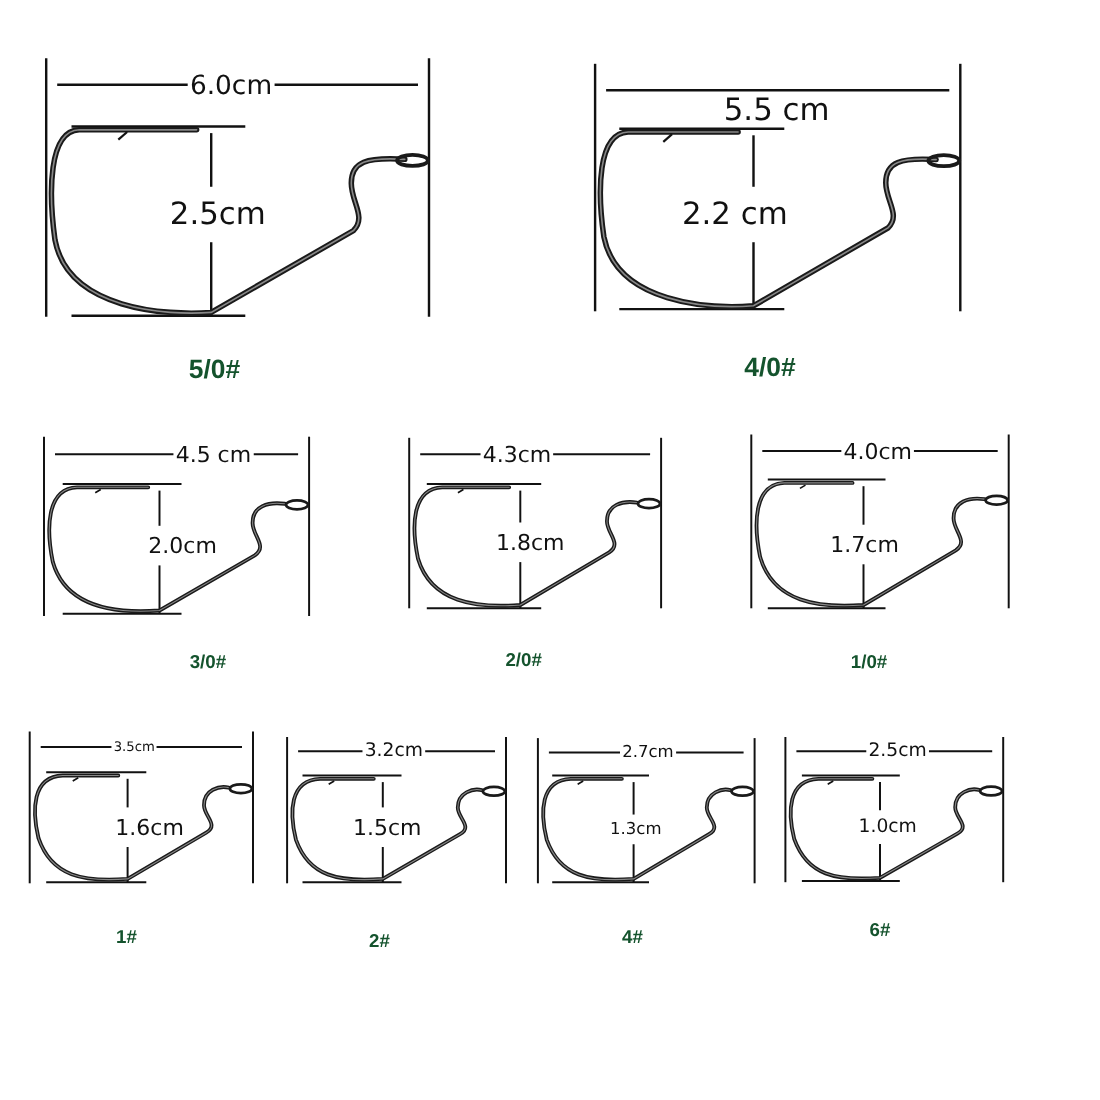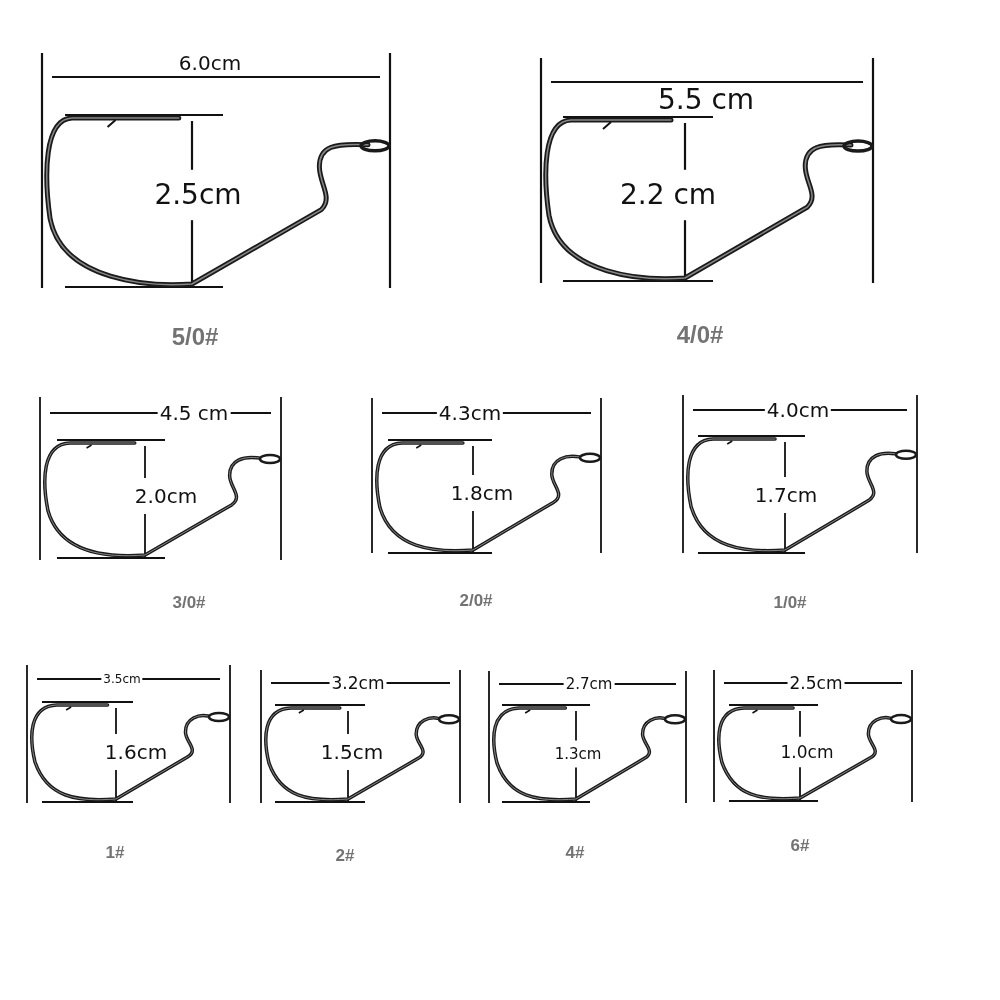--- a/index.html
+++ b/index.html
@@ -1,20 +1,20 @@
 <!DOCTYPE html>
 <html><head>
   <meta charset="utf-8">
   <style>
     html, body { margin: 0; padding: 0; background: #ffffff; }
     body { width: 1000px; height: 1000px; position: relative; overflow: hidden; font-family: "DejaVu Sans", sans-serif; }
     #stage { position: absolute; left: 0; top: 0; width: 1000px; height: 1000px; }
     .hook-group { position: absolute; }
     .dim-text { position: absolute; color: #111; background: #fff; white-space: nowrap; line-height: 1; transform: translate(-50%, -50%); font-family: "DejaVu Sans", sans-serif; padding: 0 2px; }
-    .size-label { position: absolute; color: #737373; font-weight: bold; white-space: nowrap; line-height: 1; transform: translate(-50%, -50%); font-family: "Liberation Sans", sans-serif; }
+    .size-label { position: absolute; color: #14532d; font-weight: bold; white-space: nowrap; line-height: 1; transform: translate(-50%, -50%); font-family: "Liberation Sans", sans-serif; }
     svg.layer { position: absolute; left: 0; top: 0; }
   </style>
 </head>
 <body>
 
 <div id="stage">
   <svg class="layer" id="lines-layer" width="1000" height="1000" viewBox="0 0 1000 1000">
       <g>
         <line x1="42" y1="53" x2="42" y2="288" stroke="#111111" stroke-width="2.2"></line>
         <line x1="390" y1="53" x2="390" y2="288" stroke="#111111" stroke-width="2.2"></line>
@@ -128,21 +128,21 @@
         <line x1="800" y1="711" x2="800" y2="736.7" stroke="#111111" stroke-width="1.8"></line>
         <line x1="800" y1="767.3" x2="800" y2="801" stroke="#111111" stroke-width="1.8"></line>
         <path d="M 793.08 708 L 744 708 C 716 709, 716 738.6, 722 762.6 C 734 796, 760 801, 800 798 L 870.36 757.8 C 882.36 751.08, 868.36 743.4, 868.36 733.8 C 868.36 720.12, 882.36 716.12, 890 718.12" fill="none" stroke="#1a1a1a" stroke-width="3.5" stroke-linecap="round"></path>
         <path d="M 793.08 708 L 744 708 C 716 709, 716 738.6, 722 762.6 C 734 796, 760 801, 800 798 L 870.36 757.8 C 882.36 751.08, 868.36 743.4, 868.36 733.8 C 868.36 720.12, 882.36 716.12, 890 718.12" fill="none" stroke="#888" stroke-width="1" stroke-linecap="round"></path>
         <line x1="757.48" y1="710" x2="752.48" y2="713" stroke="#111111" stroke-width="1.5"></line>
         <ellipse cx="901" cy="719.12" rx="10" ry="4" fill="none" stroke="#1a1a1a" stroke-width="2.5"></ellipse>
       </g>
     </svg>
   <div id="text-layer">
       <div class="hook-group">
-    <span class="dim-text" style="left: 210px; top: 63px; font-size: 20px;">6.0cm</span>
+    <span class="dim-text" style="left: 210px; top: 77px; font-size: 24px;">6.0cm</span>
     <span class="dim-text" style="left: 198px; top: 195px; font-size: 28px; background: transparent;">2.5cm</span>
     <span class="size-label" style="left: 195px; top: 337px; font-size: 24px;">5/0#</span>
   </div>
       <div class="hook-group">
     <span class="dim-text" style="left: 706px; top: 82px; font-size: 28px; margin-top: 18px;">5.5 cm</span>
     <span class="dim-text" style="left: 668px; top: 195px; font-size: 28px; background: transparent;">2.2 cm</span>
     <span class="size-label" style="left: 700px; top: 335px; font-size: 24px;">4/0#</span>
   </div>
       <div class="hook-group">
     <span class="dim-text" style="left: 158px; top: 413px; font-size: 20px; margin-left: 36px;">4.5 cm</span>

